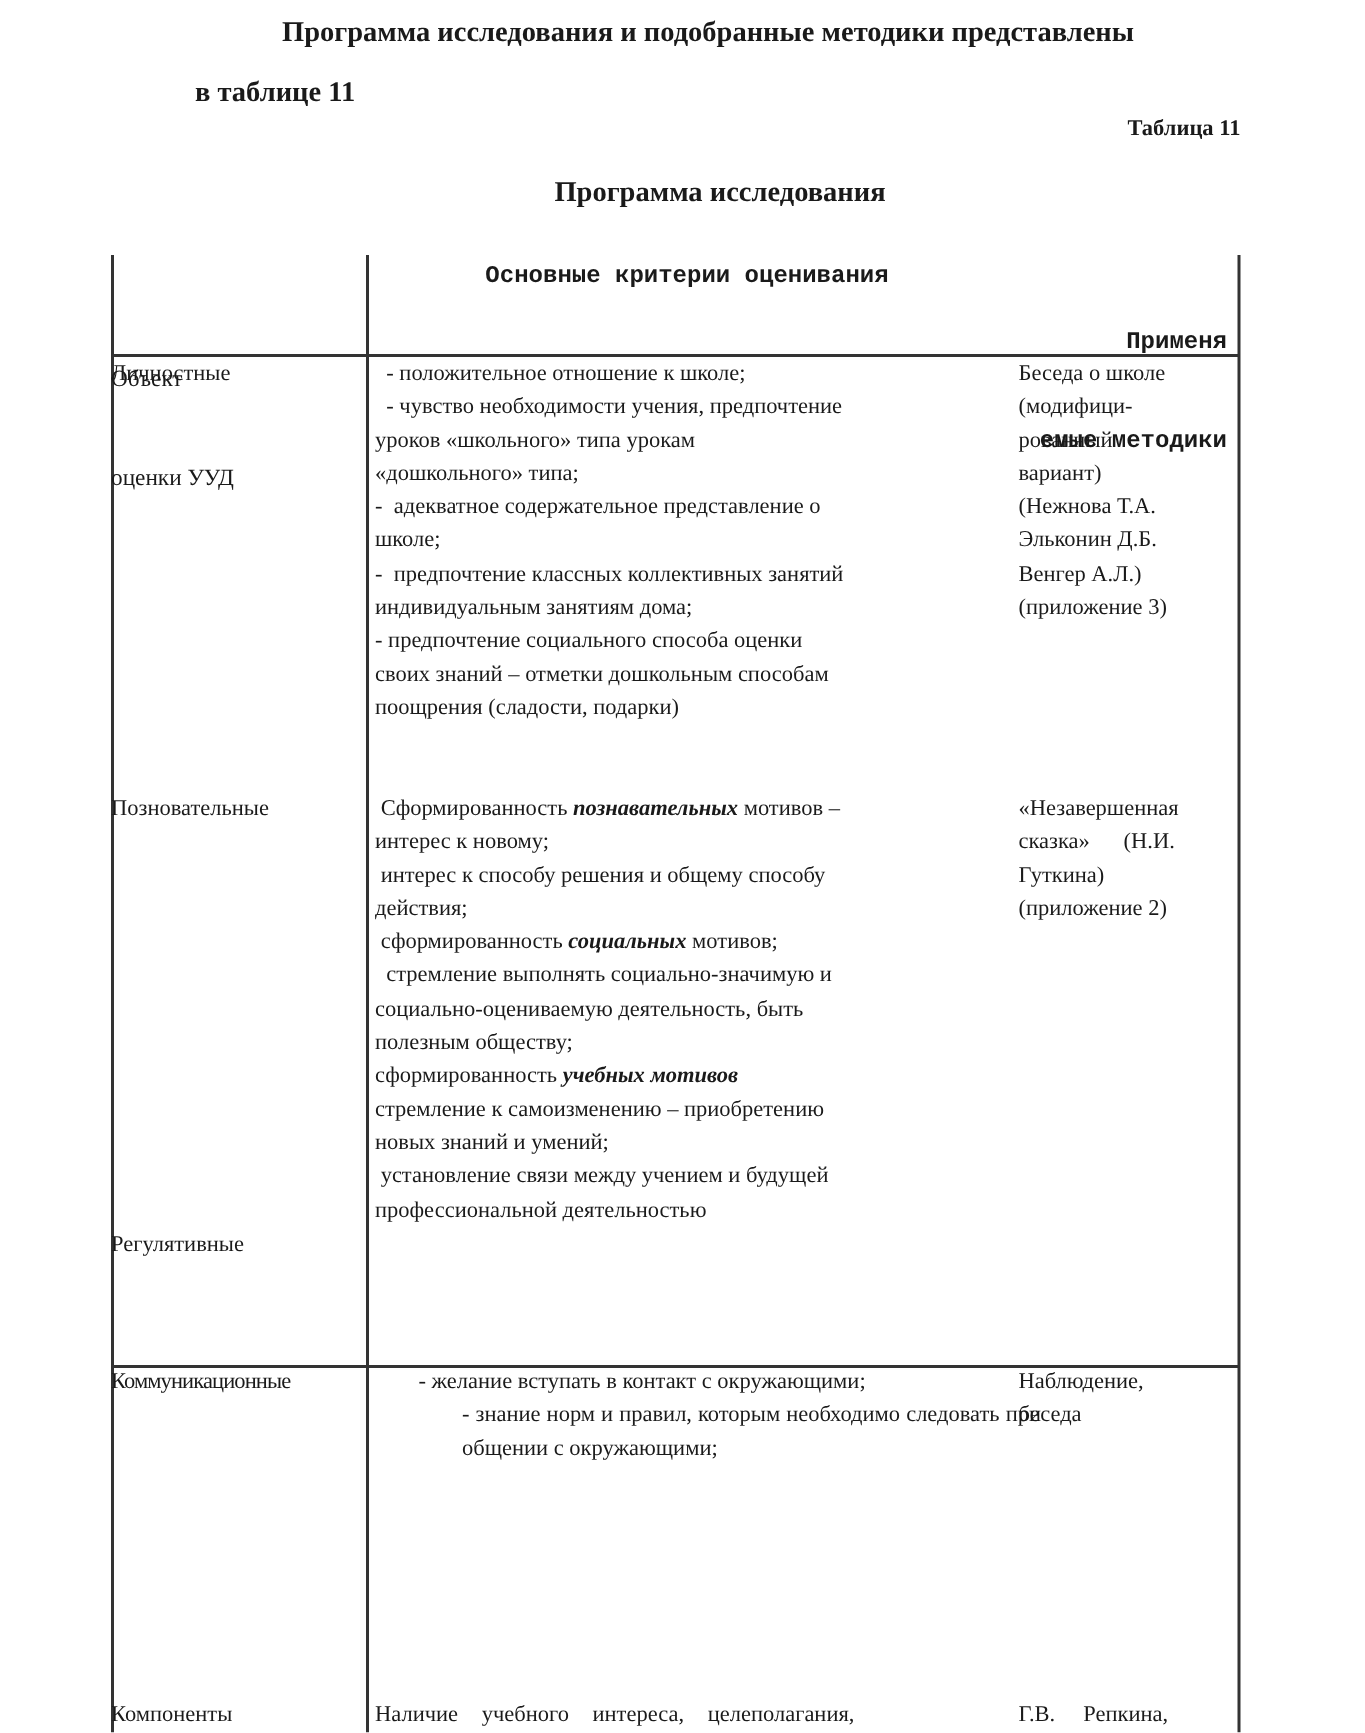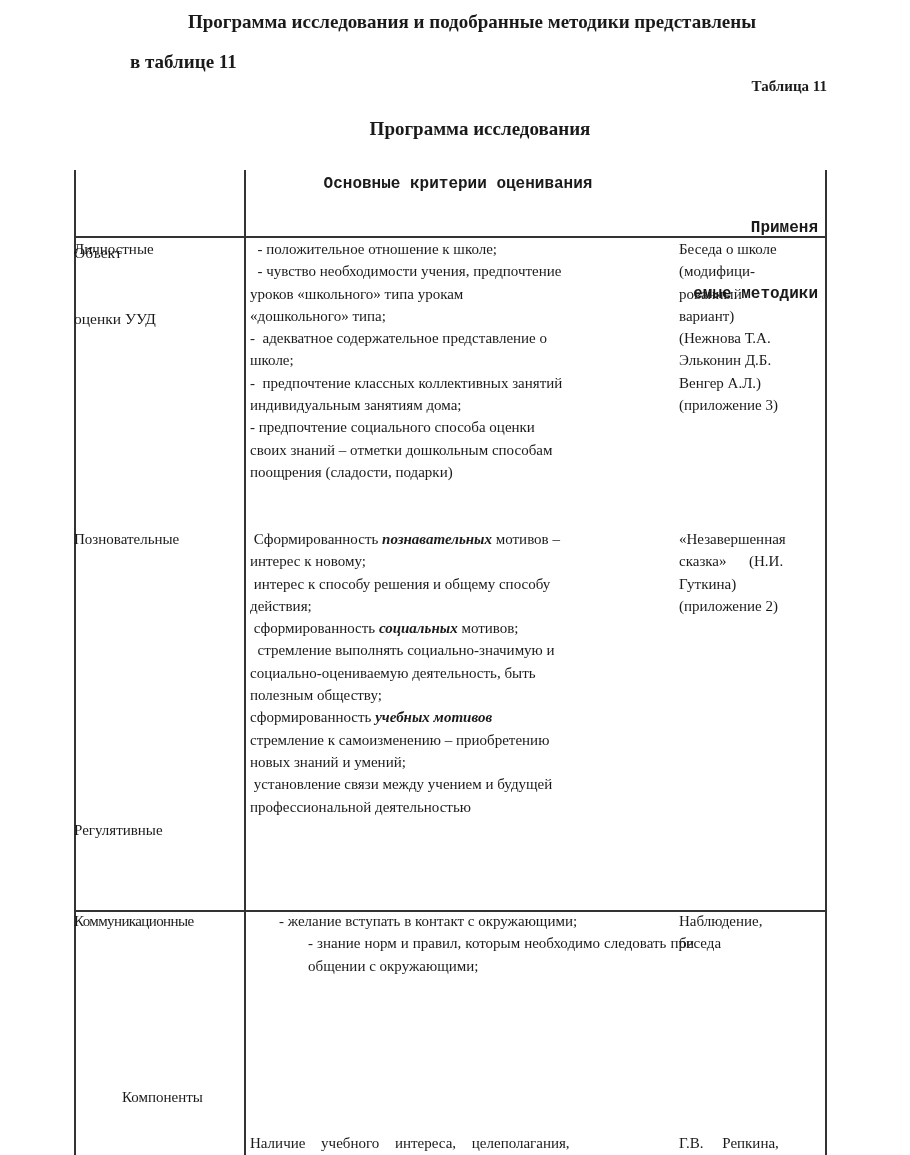--- a/index.html
+++ b/index.html
@@ -64,16 +64,16 @@
 
   <div class="cell c1" style="top:649px;">Регулятивные</div>
 
   <div class="cell c1" style="top:740px; letter-spacing:-0.6px;">Коммуникационные</div>
   <div class="cell c2 justify" style="top:740px; white-space:normal;">
     <span class="line">- желание вступать в контакт с окружающими;</span>
     <span class="line justify">- знание норм и правил, которым необходимо следовать при общении с окружающими;</span>
   </div>
   <div class="cell c3" style="top:740px;" id="r3m"><span class="line">Наблюдение,</span><span class="line">беседа</span></div>
 
-  <div class="cell c1" style="top:916px;padding-left:48px;">Компоненты</div>
+  <div class="cell c1" style="top:962px;">Компоненты</div>
   <div class="cell c2" style="top:962px; word-spacing:12px;">Наличие учебного интереса, целеполагания,</div>
   <div class="cell c3" style="top:962px; white-space:pre;">Г.В.     Репкина,</div>
 </div>
 
 </body></html>

